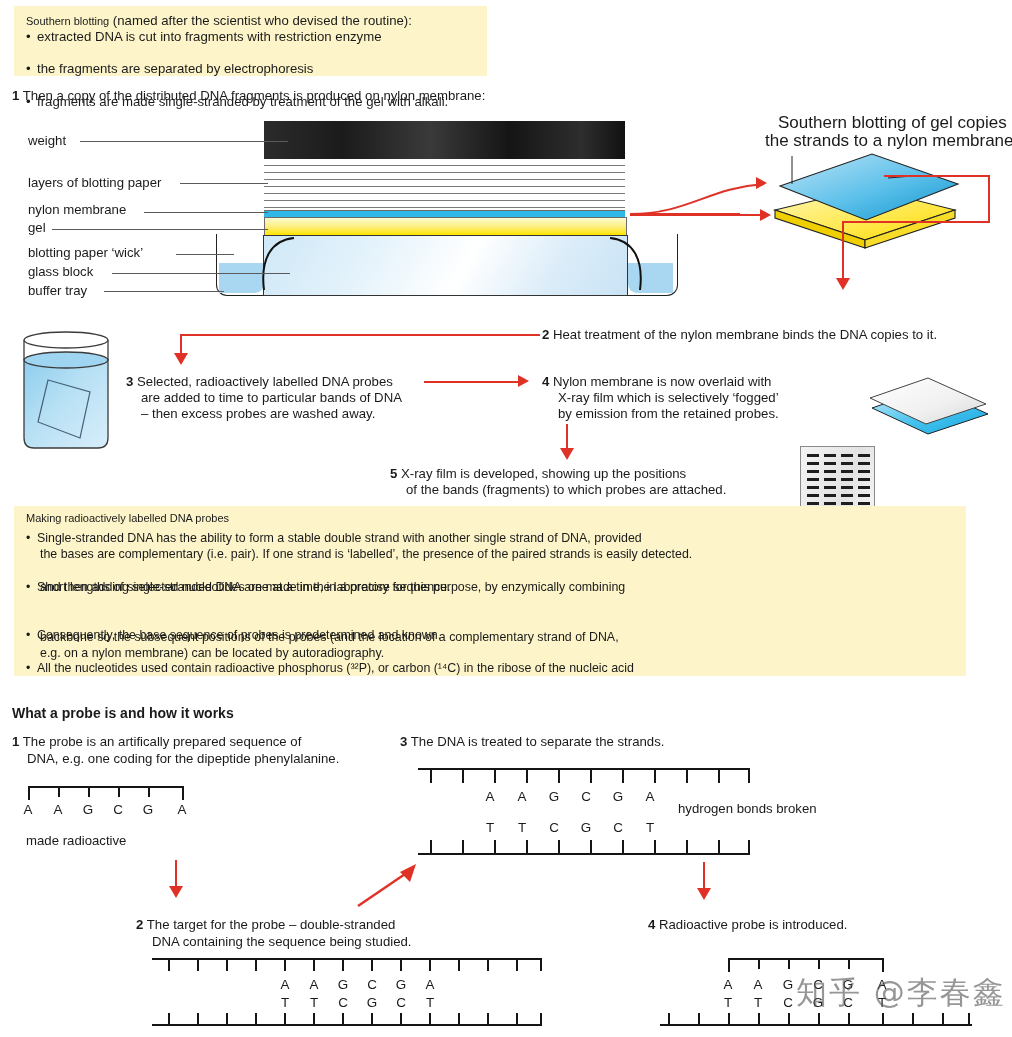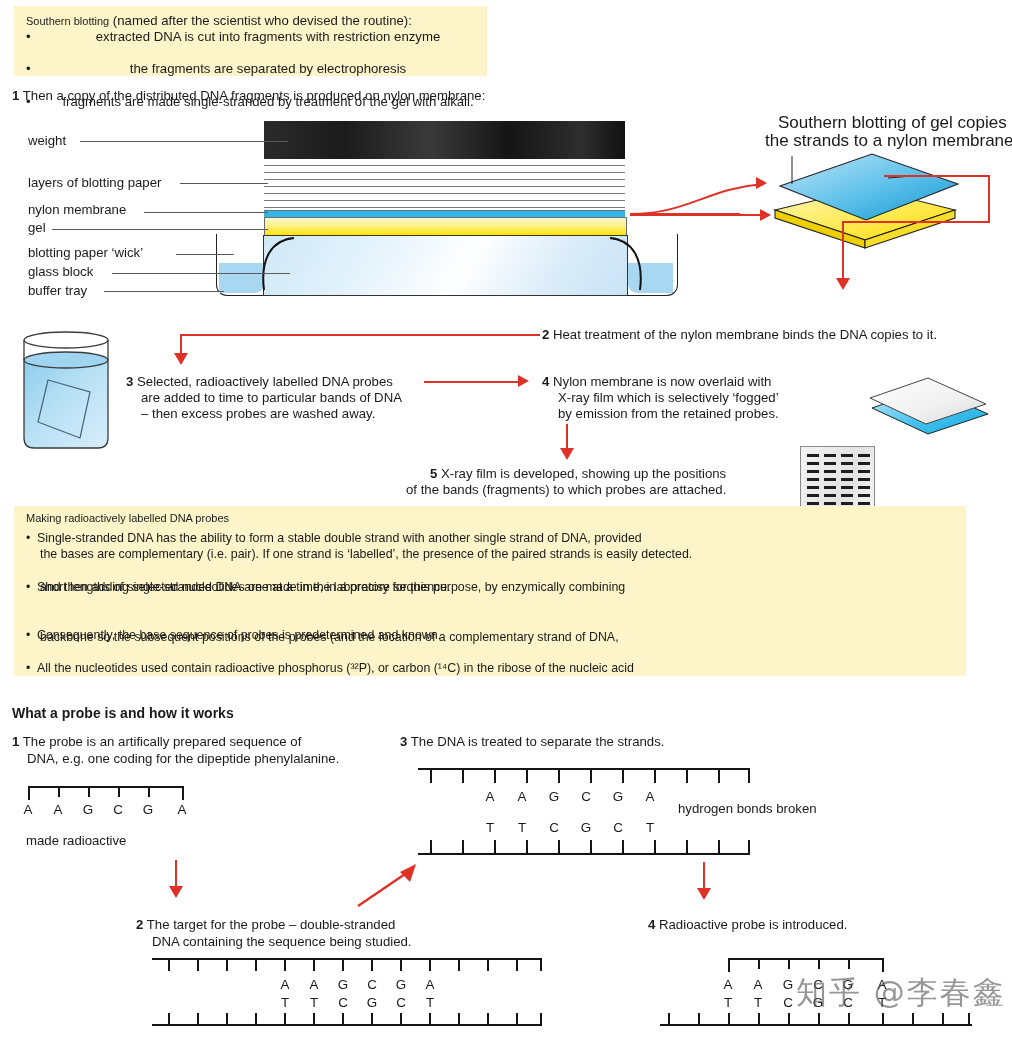--- a/index.html
+++ b/index.html
@@ -6,21 +6,21 @@
   body{
     width:1012px;height:1037px;position:relative;overflow:hidden;
     font-family:"Liberation Sans","DejaVu Sans",sans-serif;
     color:#1a1a1a;-webkit-font-smoothing:antialiased;
   }
   .abs{position:absolute;}
 
   
   .infobox{background:#fdf5c9;}
   .ib-title{font-weight:normal;font-size:11px;}
-  .ib-line{font-size:13.2px;line-height:16.4px;white-space:nowrap;text-align:center;}
+  .ib-line{font-size:13.2px;line-height:16.4px;white-space:nowrap;}
   .ib2-line{font-size:12.4px;line-height:15.6px;white-space:nowrap;}
   .bl{position:relative;padding-left:11px;}
   .bl:before{content:"\2022";position:absolute;left:0;top:0;}
 
   
   .t{font-size:13.2px;line-height:16.5px;white-space:nowrap;}
   .num{font-weight:bold;}
   .lbl{font-size:13.2px;white-space:nowrap;}
   .small{font-size:17px;white-space:nowrap;}
   .hdr{font-weight:bold;font-size:14px;text-align:center;}
@@ -225,21 +225,21 @@
     <linearGradient id="memG" x1="0" y1="0" x2="1" y2="1">
       <stop offset="0%" stop-color="#cdeefb"></stop>
         <stop offset="55%" stop-color="#45c2ee"></stop>
         <stop offset="100%" stop-color="#14a7df"></stop>
     </linearGradient>
   </defs>
   <polygon points="10,36 68,16 126,42 66,62" fill="url(#memG)" stroke="#222" stroke-width="1"></polygon>
   <polygon points="8,26 66,6 124,32 64,52" fill="url(#filmG)" stroke="#444" stroke-width="1"></polygon>
 </svg>
 
-<div class="abs t" style="left:390px;top:466px;margin-left:40px;">
+<div class="abs t" style="left:390px;top:466px;">
   <span class="num">5</span>
   <span>X-ray film is developed, showing up the positions</span>
 </div>
 <div class="abs t" style="left:406px;top:482px;">of the bands (fragments) to which probes are attached.</div>
 
 <div class="abs" style="left:800px;top:446px;width:73px;height:80px;background:linear-gradient(110deg,#f3f3f3,#e2e2e2 60%,#f8f8f8);border:1px solid #8a8a8a;">
   <svg width="73" height="80" viewBox="0 0 73 80" style="display:block;">
     <g fill="#1d1d1d">
       <rect x="6" y="7" width="12" height="3"></rect>
         <rect x="23" y="7" width="12" height="3"></rect>
@@ -284,20 +284,21 @@
   <div class="abs ib2-line" style="left:26px;top:41px;">the bases are complementary (i.e. pair). If one strand is ‘labelled’, the presence of the paired strands is easily detected.</div>
   <div class="abs bl ib2-line" style="left:12px;top:25px;"><span>Single-stranded DNA has the ability to form a stable double strand with another single strand of DNA, provided</span></div>
 
   <div class="abs bl ib2-line" style="left:12px;top:58px;"><span>Short lengths of single-stranded DNA are made in the laboratory for this purpose, by enzymically combining</span></div>
   <div class="abs ib2-line" style="left:26px;top:74px;">and then adding selected nucleotides one at a time, in a precise sequence.</div>
 
   <div class="abs bl ib2-line" style="left:12px;top:91px;"><span>Consequently, the base sequence of probes is predetermined and known.</span></div>
 
   <div class="abs bl ib2-line" style="left:12px;top:108px;"><span>All the nucleotides used contain radioactive phosphorus (³²P), or carbon (¹⁴C) in the ribose of the nucleic acid</span></div>
   <div class="abs ib2-line" style="left:26px;top:124px;">backbone so the subsequent positions of the probes (and the location of a complementary strand of DNA,</div>
+  <div class="abs ib2-line" style="left:26px;top:140px;">e.g. on a nylon membrane) can be located by autoradiography.</div>
 </div>
 
 <div class="abs hdr" style="left:12px;top:705px;">What a probe is and how it works</div>
 
 <div class="abs t" style="left:12px;top:734px;">
   <span class="num">1</span>
   <span>The probe is an artifically prepared sequence of</span>
 </div>
 <div class="abs t" style="left:27px;top:751px;">DNA, e.g. one coding for the dipeptide phenylalanine.</div>
 

